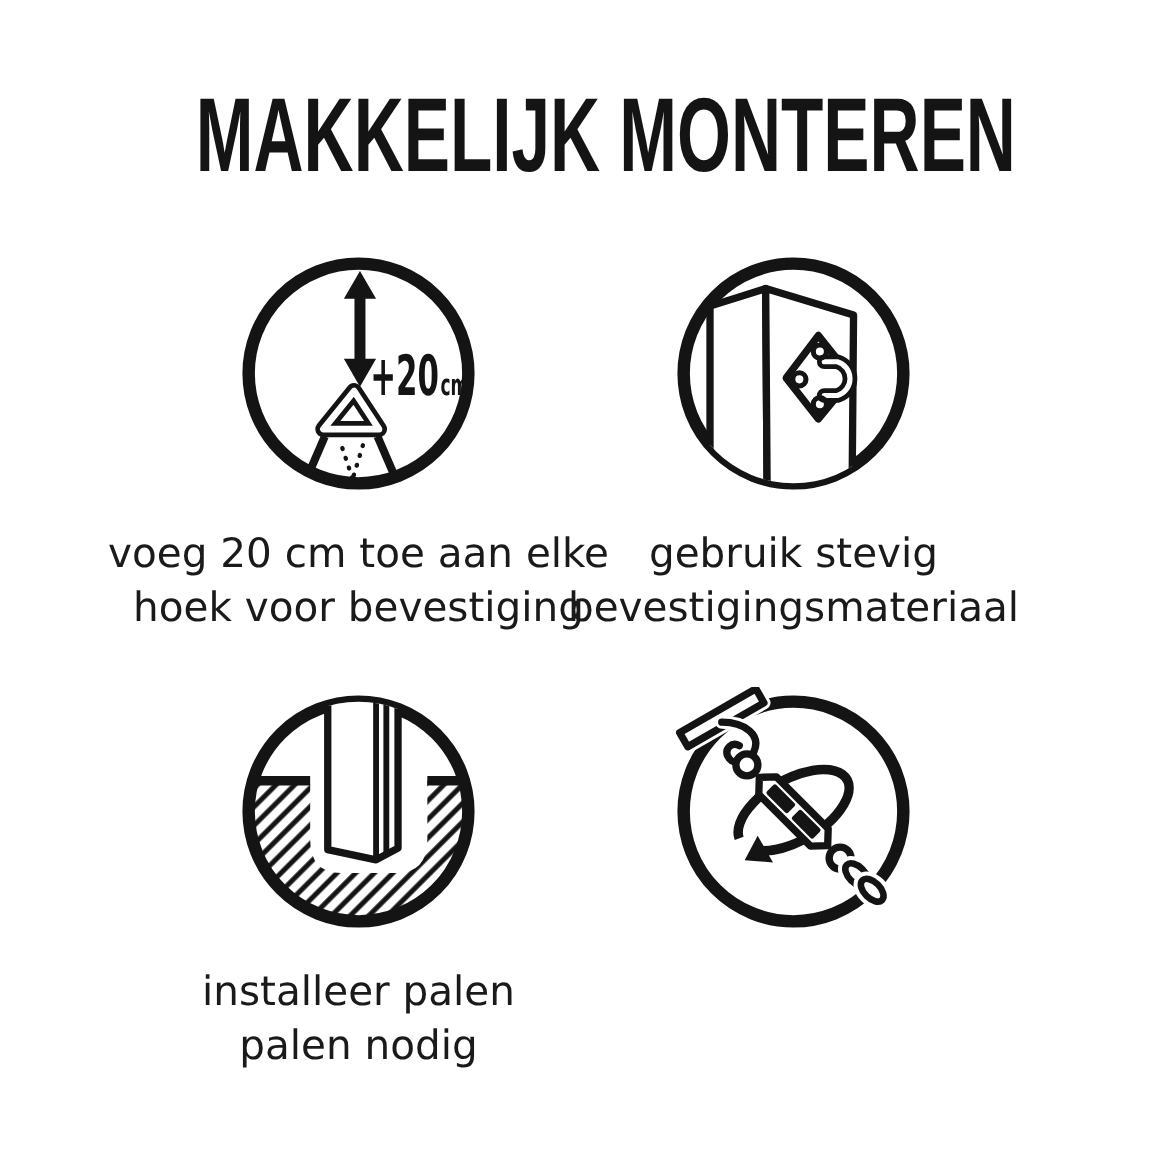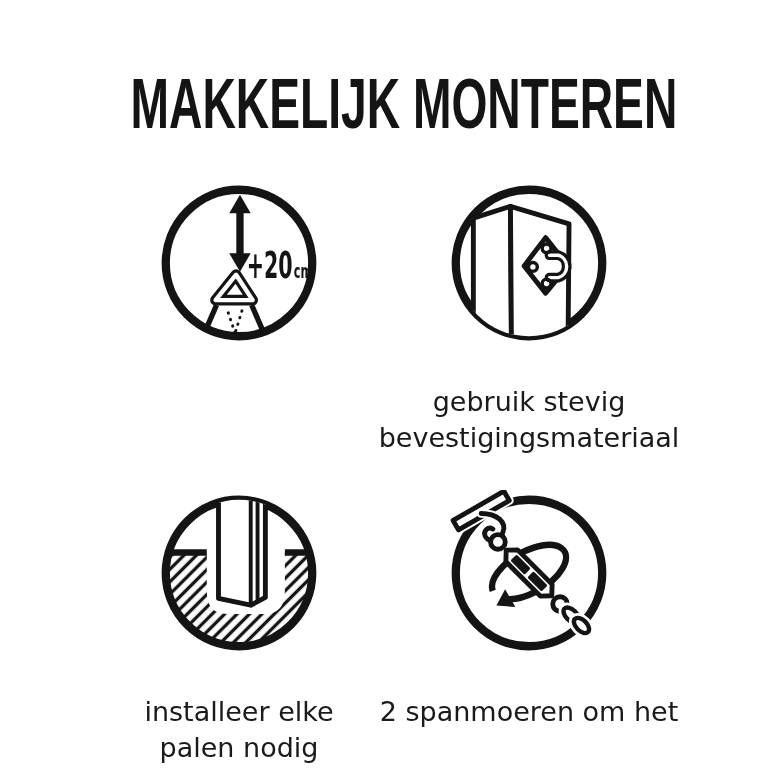--- a/index.html
+++ b/index.html
@@ -1,32 +1,32 @@
 <!DOCTYPE html>
 <html><head>
 <meta charset="utf-8">
 <style>
   html,body{margin:0;padding:0;background:#ffffff;}
   .page{
     width:768px;height:768px;background:#ffffff;overflow:hidden;
     font-family:"DejaVu Sans",sans-serif;color:#141414;box-sizing:border-box;
-    padding-top:68px;
+    padding-top:54px;
   }
   .title{
     text-align:center;font-family:"Liberation Sans",sans-serif;
     font-weight:700;font-size:70px;line-height:72px;white-space:nowrap;
     transform:scaleX(0.66);transform-origin:50% 50%;
     letter-spacing:0px;color:#141414;
   }
   .grid{
     margin-top:40px;
     display:grid;grid-template-columns:290px 290px;justify-content:center;
     row-gap:34px;
   }
-  .step{display:flex;flex-direction:column;align-items:center;gap:18px;}
+  .step{display:flex;flex-direction:column;align-items:center;}
   .icon-wrap{width:166px;height:166px;margin-bottom:20px;}
   .caption{
     display:flex;flex-direction:column;align-items:center;
     font-size:27px;line-height:36px;color:#1a1a1a;
   }
   .caption div{white-space:nowrap;}
   svg text{font-family:"DejaVu Sans",sans-serif;}
 </style>
 </head>
 <body>
@@ -52,20 +52,24 @@
             <polygon points="86,94 75,75 97,75" fill="#141414" stroke="none"></polygon>
             <text x="93" y="100" font-size="38" font-weight="bold" fill="#141414" stroke="none" textLength="47" lengthAdjust="spacingAndGlyphs">+20</text>
             <text x="141" y="100" font-size="20" font-weight="bold" fill="#141414" stroke="none" textLength="19" lengthAdjust="spacingAndGlyphs">cm</text>
             <polygon points="82,97 61,123 99,123" fill="none" stroke-width="11" stroke-linejoin="round"></polygon>
             <polygon points="82,97 61,123 99,123" fill="none" stroke="#ffffff" stroke-width="4.5" stroke-linejoin="round"></polygon>
             <line x1="62" y1="128" x2="43" y2="172" stroke-width="5.5"></line>
             <line x1="98" y1="128" x2="117" y2="172" stroke-width="5.5"></line>
             <path d="M74 136 L81 157 M88 134 L81 157" fill="none" stroke-width="3" stroke-dasharray="0.5 6.5" stroke-linecap="round"></path>
           </g>
         </svg>
+      </div>
+      <div class="caption">
+        <div>voeg 20 cm toe aan elke</div>
+        <div>hoek voor bevestiging</div>
       </div>
     </div>
 
     <div class="step">
       <div class="icon-wrap">
         <svg viewBox="0 0 170 170" width="166" height="166">
           <defs>
               <clipPath id="c2">
                 <circle cx="85" cy="85" r="75"></circle>
               </clipPath>
@@ -105,21 +109,21 @@
             <path d="M6 64 H52 V104 Q52 127 73 127 H111 Q132 127 132 104 V64 H164 V166 H6 Z" fill="url(#hatch)"></path>
             <line x1="6" y1="64" x2="52" y2="64" stroke="#141414" stroke-width="6.5"></line>
             <line x1="132" y1="64" x2="164" y2="64" stroke="#141414" stroke-width="6.5"></line>
             <path d="M64 -4 V111 L97 118 L112 110 V-4 Z" fill="#ffffff" stroke="#141414" stroke-width="5" stroke-linejoin="round"></path>
             <line x1="97" y1="-4" x2="97" y2="117" stroke="#141414" stroke-width="4"></line>
             <line x1="104" y1="-4" x2="104" y2="114" stroke="#141414" stroke-width="4"></line>
           </g>
         </svg>
       </div>
       <div class="caption">
-        <div>installeer elke</div>
+        <div>installeer palen</div>
         <div>palen nodig</div>
       </div>
     </div>
 
     <div class="step">
       <div class="icon-wrap">
         <svg viewBox="0 0 170 170" width="166" height="166">
           <circle cx="85" cy="85" r="75" fill="#ffffff" stroke="#141414" stroke-width="8.5"></circle>
 
           <g transform="rotate(-30 85 84)">
@@ -140,18 +144,17 @@
             <rect x="87" y="80.5" width="20.5" height="9" rx="1.5" fill="#141414"></rect>
             <circle cx="130" cy="85" r="7.5" fill="#ffffff" stroke="#141414" stroke-width="5"></circle>
             <ellipse cx="146" cy="85" rx="9.5" ry="5.5" fill="none" stroke="#ffffff" stroke-width="10"></ellipse>
             <ellipse cx="146" cy="85" rx="9.5" ry="5.5" fill="#ffffff" stroke="#141414" stroke-width="4.5"></ellipse>
             <ellipse cx="161" cy="85" rx="9.5" ry="5.5" fill="none" stroke="#ffffff" stroke-width="10"></ellipse>
             <ellipse cx="161" cy="85" rx="9.5" ry="5.5" fill="#ffffff" stroke="#141414" stroke-width="4.5"></ellipse>
           </g>
         </svg>
       </div>
       <div class="caption">
-        <div>2 spanmoeren om het</div>
       </div>
     </div>
 
   </div>
 </div>
 
 </body></html>

